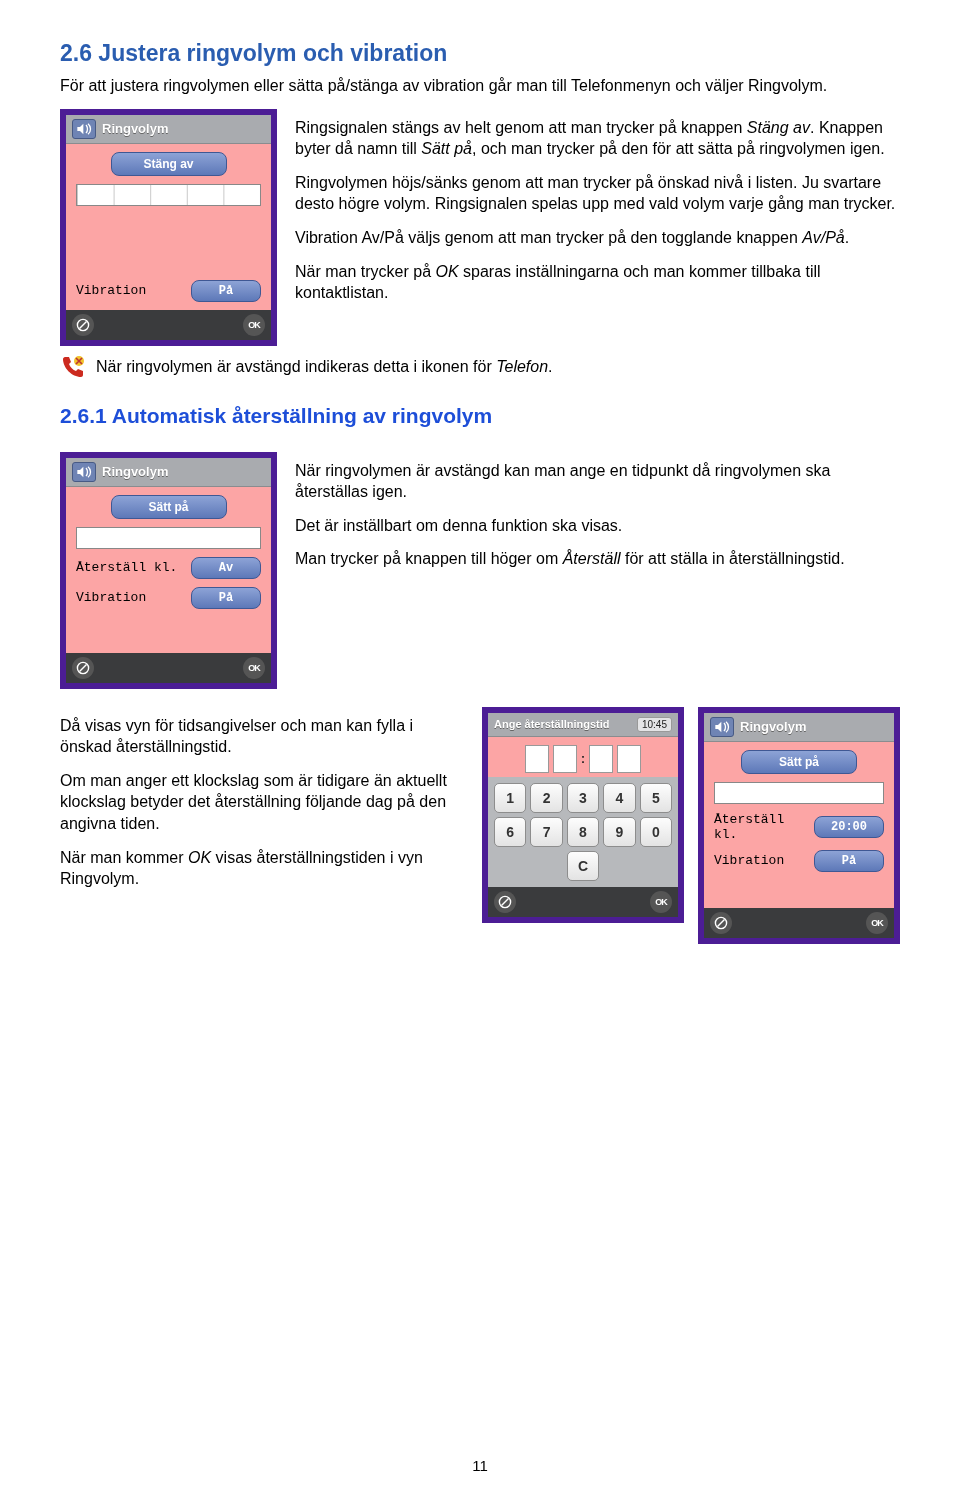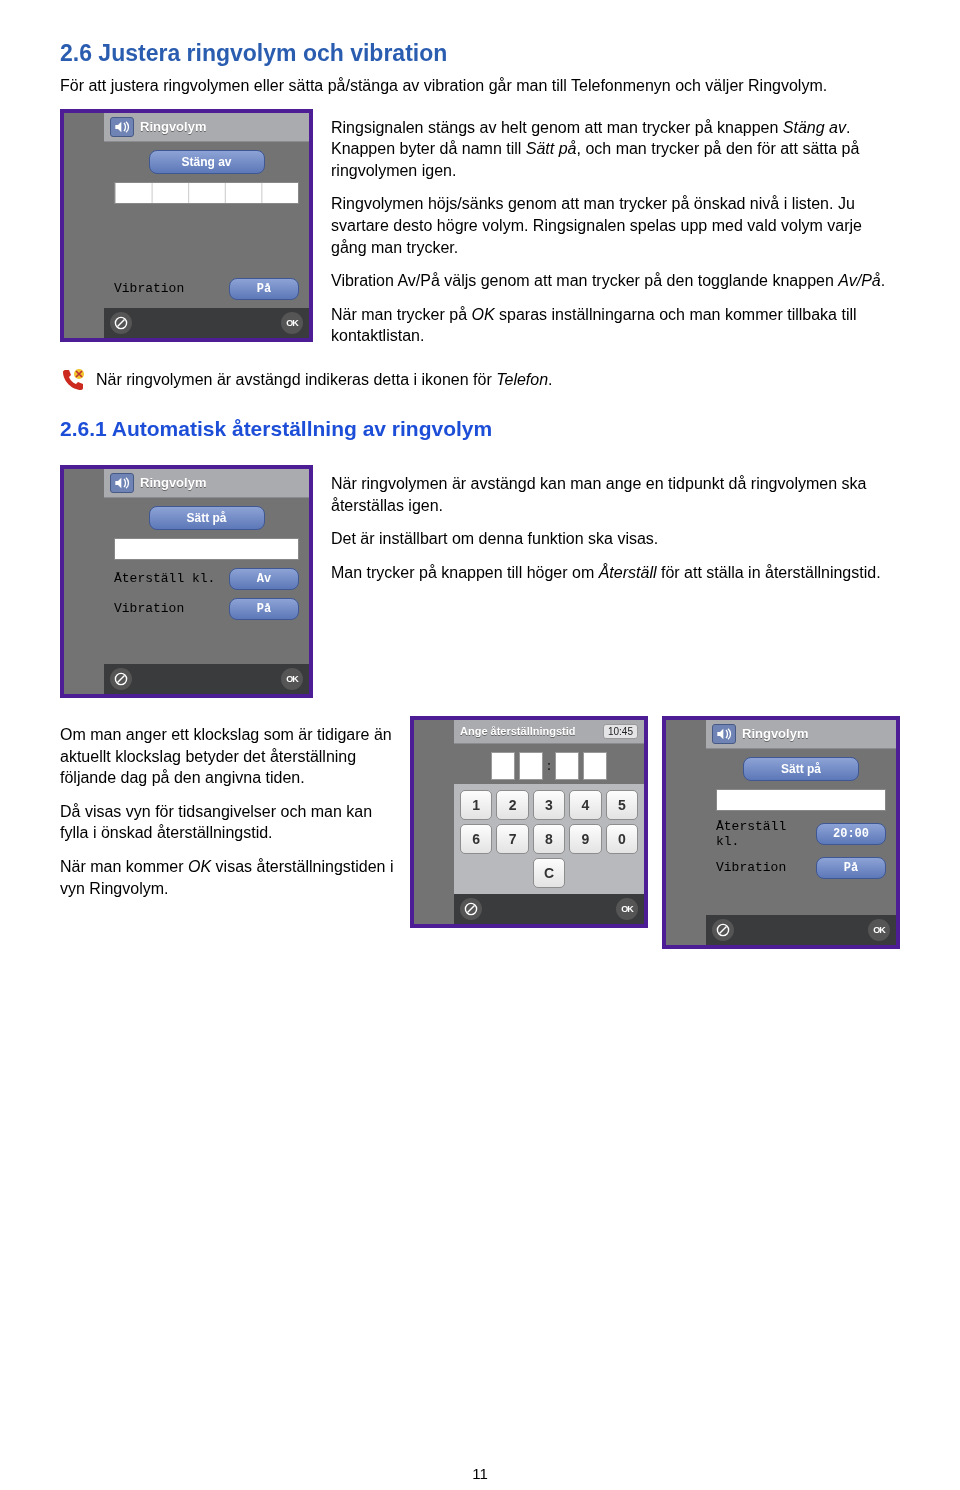--- a/index.html
+++ b/index.html
@@ -4,21 +4,21 @@
 <style>
   html,body{margin:0;padding:0;background:#fff;color:#000;font-family:Arial,Helvetica,sans-serif;}
   .page{width:960px;min-height:1490px;margin:0 auto;padding:40px 60px 0 60px;box-sizing:border-box;position:relative;}
   h2.section{color:#2a5db0;font-size:23px;font-weight:bold;margin:0 0 8px 0;}
   h3.subsection{color:#1d4ed8;font-size:21px;font-weight:bold;margin:24px 0 24px 0;}
   p{font-size:16px;line-height:1.35;margin:8px 0 12px 0;}
   .row{display:flex;align-items:flex-start;gap:18px;}
   .col-text{flex:1;}
   .italic{font-style:italic;}
   
-  .shot{width:205px;background:#737373;border:4px solid #4c1d95;font-size:12px;color:#222;padding-left:40px;}
+  .shot{width:205px;background:#fca5a5;border:6px solid #4c1d95;font-size:12px;color:#222;}
   .shot.small{width:190px;}
   .shot-hdr{display:flex;align-items:center;gap:6px;padding:4px 6px;background:#a9abaf;border-bottom:1px solid #8a8c8f;}
   .shot-hdr .t{font-weight:bold;font-family:Verdana,Arial;color:#fff;text-shadow:0 1px 0 #666;font-size:13px;flex:1;}
   .speaker{width:22px;height:18px;background:#6f84b4;border:1px solid #475a85;border-radius:3px;display:flex;align-items:center;justify-content:center;}
   .speaker svg{width:16px;height:14px;}
   .shot-body{padding:8px 10px;min-height:150px;display:flex;flex-direction:column;gap:8px;}
   .pillbtn{align-self:center;min-width:86px;padding:4px 14px;border-radius:8px;background:linear-gradient(#8da3d6,#5d78b8);color:#fff;font-weight:bold;text-align:center;border:1px solid #3f5894;font-size:12px;}
   .volbar{height:20px;background:#fff;border:1px solid #888;position:relative;}
   .volbar.segments::before{content:"";position:absolute;inset:0;background-image:linear-gradient(to right,#c9c9c9 1px,transparent 1px);background-size:20% 100%;}
   .kv{display:flex;justify-content:space-between;align-items:center;font-size:13px;color:#000;font-family:Liberation Mono, monospace;}
@@ -33,21 +33,21 @@
   .time-inputs .box{width:22px;height:26px;background:#fff;border:1px solid #999;}
   .keypad{display:grid;grid-template-columns:repeat(5,1fr);gap:4px;background:#b7b9bc;padding:6px;}
   .keypad .key{background:linear-gradient(#fdfdfd,#e3e3e3);border:1px solid #8d8d8d;border-radius:5px;text-align:center;padding:6px 0;font-size:14px;font-weight:bold;color:#333;}
   .keypad .keyC{grid-column:3/4;}
   
   .iconline{display:flex;align-items:center;gap:10px;margin:8px 0 0 0;}
   .phoneicon{width:26px;height:26px;position:relative;}
   .phoneicon svg{width:26px;height:26px;}
   .bottom-row{display:flex;gap:14px;align-items:flex-start;margin-top:18px;}
   .bottom-row .left{flex:1;}
-  .pagen{position:absolute;bottom:8px;left:0;right:0;text-align:center;font-size:15px;}
+  .pagen{position:absolute;bottom:16px;left:0;right:0;text-align:center;font-size:15px;}
 </style>
 </head>
 <body>
 
 <div class="page">
 
   <h2 class="section">2.6 Justera ringvolym och vibration</h2>
 
   <p>
     <span>För att justera ringvolymen eller sätta på/stänga av vibration går man till Telefonmenyn och väljer Ringvolym.</span>
@@ -155,22 +155,22 @@
       <p>När ringvolymen är avstängd kan man ange en tidpunkt då ringvolymen ska återställas igen.</p>
       <p>Det är inställbart om denna funktion ska visas.</p>
       <p>
         <span>Man trycker på knappen till höger om </span><span class="italic">Återställ</span><span> för att ställa in återställningstid.</span>
       </p>
     </div>
   </div>
 
   <div class="bottom-row">
     <div class="left">
+      <p>Då visas vyn för tidsangivelser och man kan fylla i önskad återställningstid.</p>
       <p>Om man anger ett klockslag som är tidigare än aktuellt klockslag betyder det återställning följande dag på den angivna tiden.</p>
-      <p>Då visas vyn för tidsangivelser och man kan fylla i önskad återställningstid.</p>
       <p>
         <span>När man kommer </span><span class="italic">OK</span><span> visas återställnings­tiden i vyn Ringvolym.</span>
       </p>
     </div>
 
     <div class="shot small">
       <div class="shot-hdr">
         <span class="t" style="font-size:11px;">Ange återställningstid</span>
         <span class="time-badge">10:45</span>
       </div>

